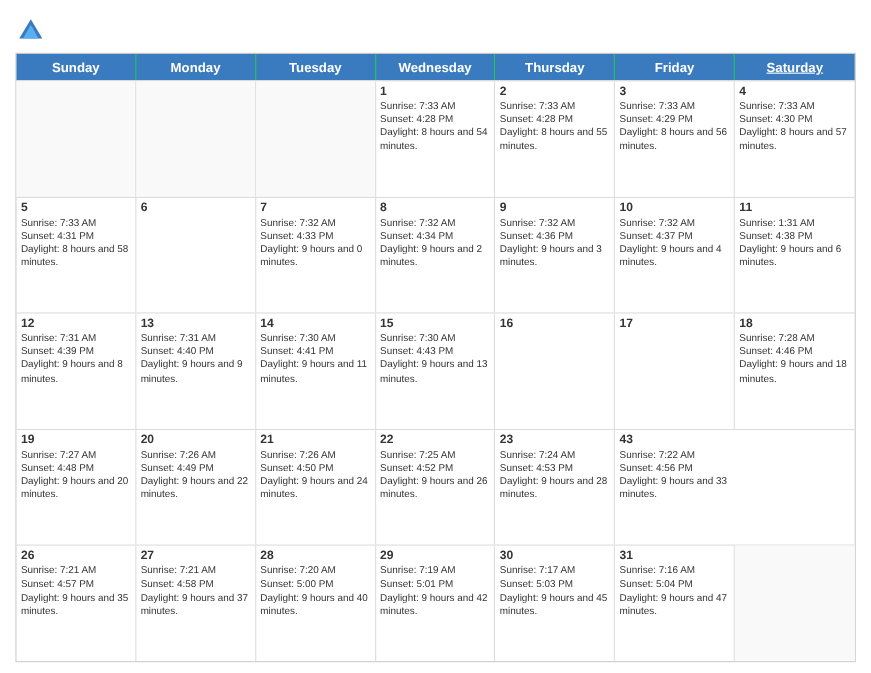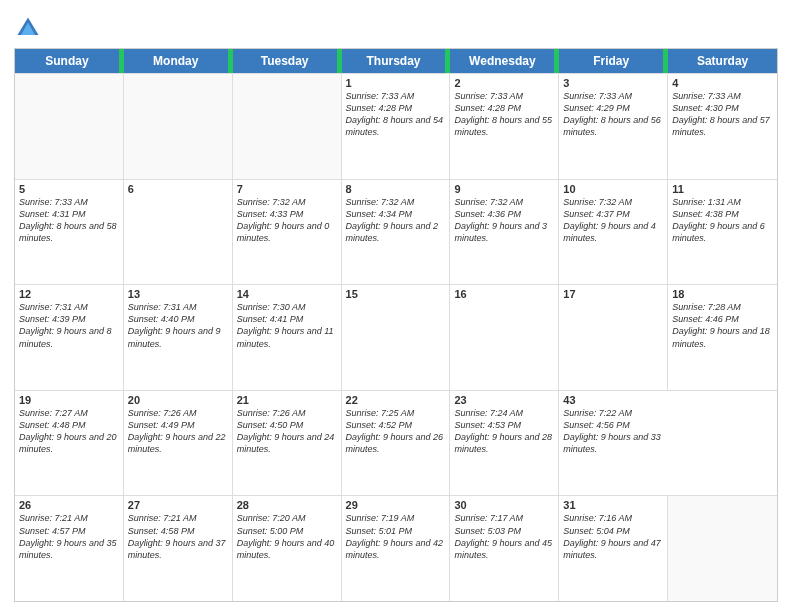--- a/index.html
+++ b/index.html
@@ -71,23 +71,23 @@
       display: grid;
       grid-template-columns: repeat(7, 1fr);
       background: #3a7bbf;
     }
     .cal-header-cell {
       color: #fff;
       font-size: 12px;
       font-weight: bold;
       text-align: center;
       padding: 5px 2px;
-      border-right: 5px solid #22c55e;
-    }
-    .cal-header-cell:last-child { border-right: none; }
+      border-right: 1px solid #22c55e;
+    }
+    .cal-header-cell:last-child { border-right: none; text-decoration: underline; }
     .cal-body {
       flex: 1;
       display: flex;
       flex-direction: column;
     }
     .cal-row {
       display: grid;
       grid-template-columns: repeat(7, 1fr);
       flex: 1;
       border-top: 1px solid #ddd;
@@ -106,21 +106,20 @@
     .day-num {
       font-size: 11px;
       font-weight: bold;
       margin-bottom: 1px;
       display: block;
     }
     .cell-info {
       font-size: 9px;
       line-height: 1.35;
       color: #333;
-      font-style: italic;
     }
   </style>
 </head>
 <body>
 
 <div class="page">
   <div class="header">
     <div class="logo">
       <svg class="logo-icon" viewBox="0 0 40 40">
         <polygon points="20,5 35,30 5,30" fill="#3a7bbf"></polygon>
@@ -135,22 +134,22 @@
       <div class="main-title"></div>
       <div class="subtitle"></div>
     </div>
   </div>
 
   <div class="calendar">
     <div class="cal-header" id="cal-header">
         <div class="cal-header-cell">Sunday</div>
         <div class="cal-header-cell">Monday</div>
         <div class="cal-header-cell">Tuesday</div>
+        <div class="cal-header-cell">Wednesday</div>
         <div class="cal-header-cell">Thursday</div>
-        <div class="cal-header-cell">Wednesday</div>
         <div class="cal-header-cell">Friday</div>
         <div class="cal-header-cell">Saturday</div>
       </div>
     <div class="cal-body" id="cal-body">
         <div class="cal-row">
           <div class="cal-cell empty"></div>
           <div class="cal-cell empty"></div>
           <div class="cal-cell empty"></div>
           <div class="cal-cell">
             <span class="day-num">1</span>
@@ -245,20 +244,24 @@
           </div>
           <div class="cal-cell">
             <span class="day-num">14</span>
             <div class="cell-info">Sunrise: 7:30 AM
 Sunset: 4:41 PM
 Daylight: 9 hours
 and 11 minutes.</div>
           </div>
           <div class="cal-cell">
             <span class="day-num">15</span>
+            <div class="cell-info">Sunrise: 7:30 AM
+Sunset: 4:43 PM
+Daylight: 9 hours
+and 13 minutes.</div>
           </div>
           <div class="cal-cell">
             <span class="day-num">16</span>
           </div>
           <div class="cal-cell">
             <span class="day-num">17</span>
           </div>
           <div class="cal-cell">
             <span class="day-num">18</span>
             <div class="cell-info">Sunrise: 7:28 AM

